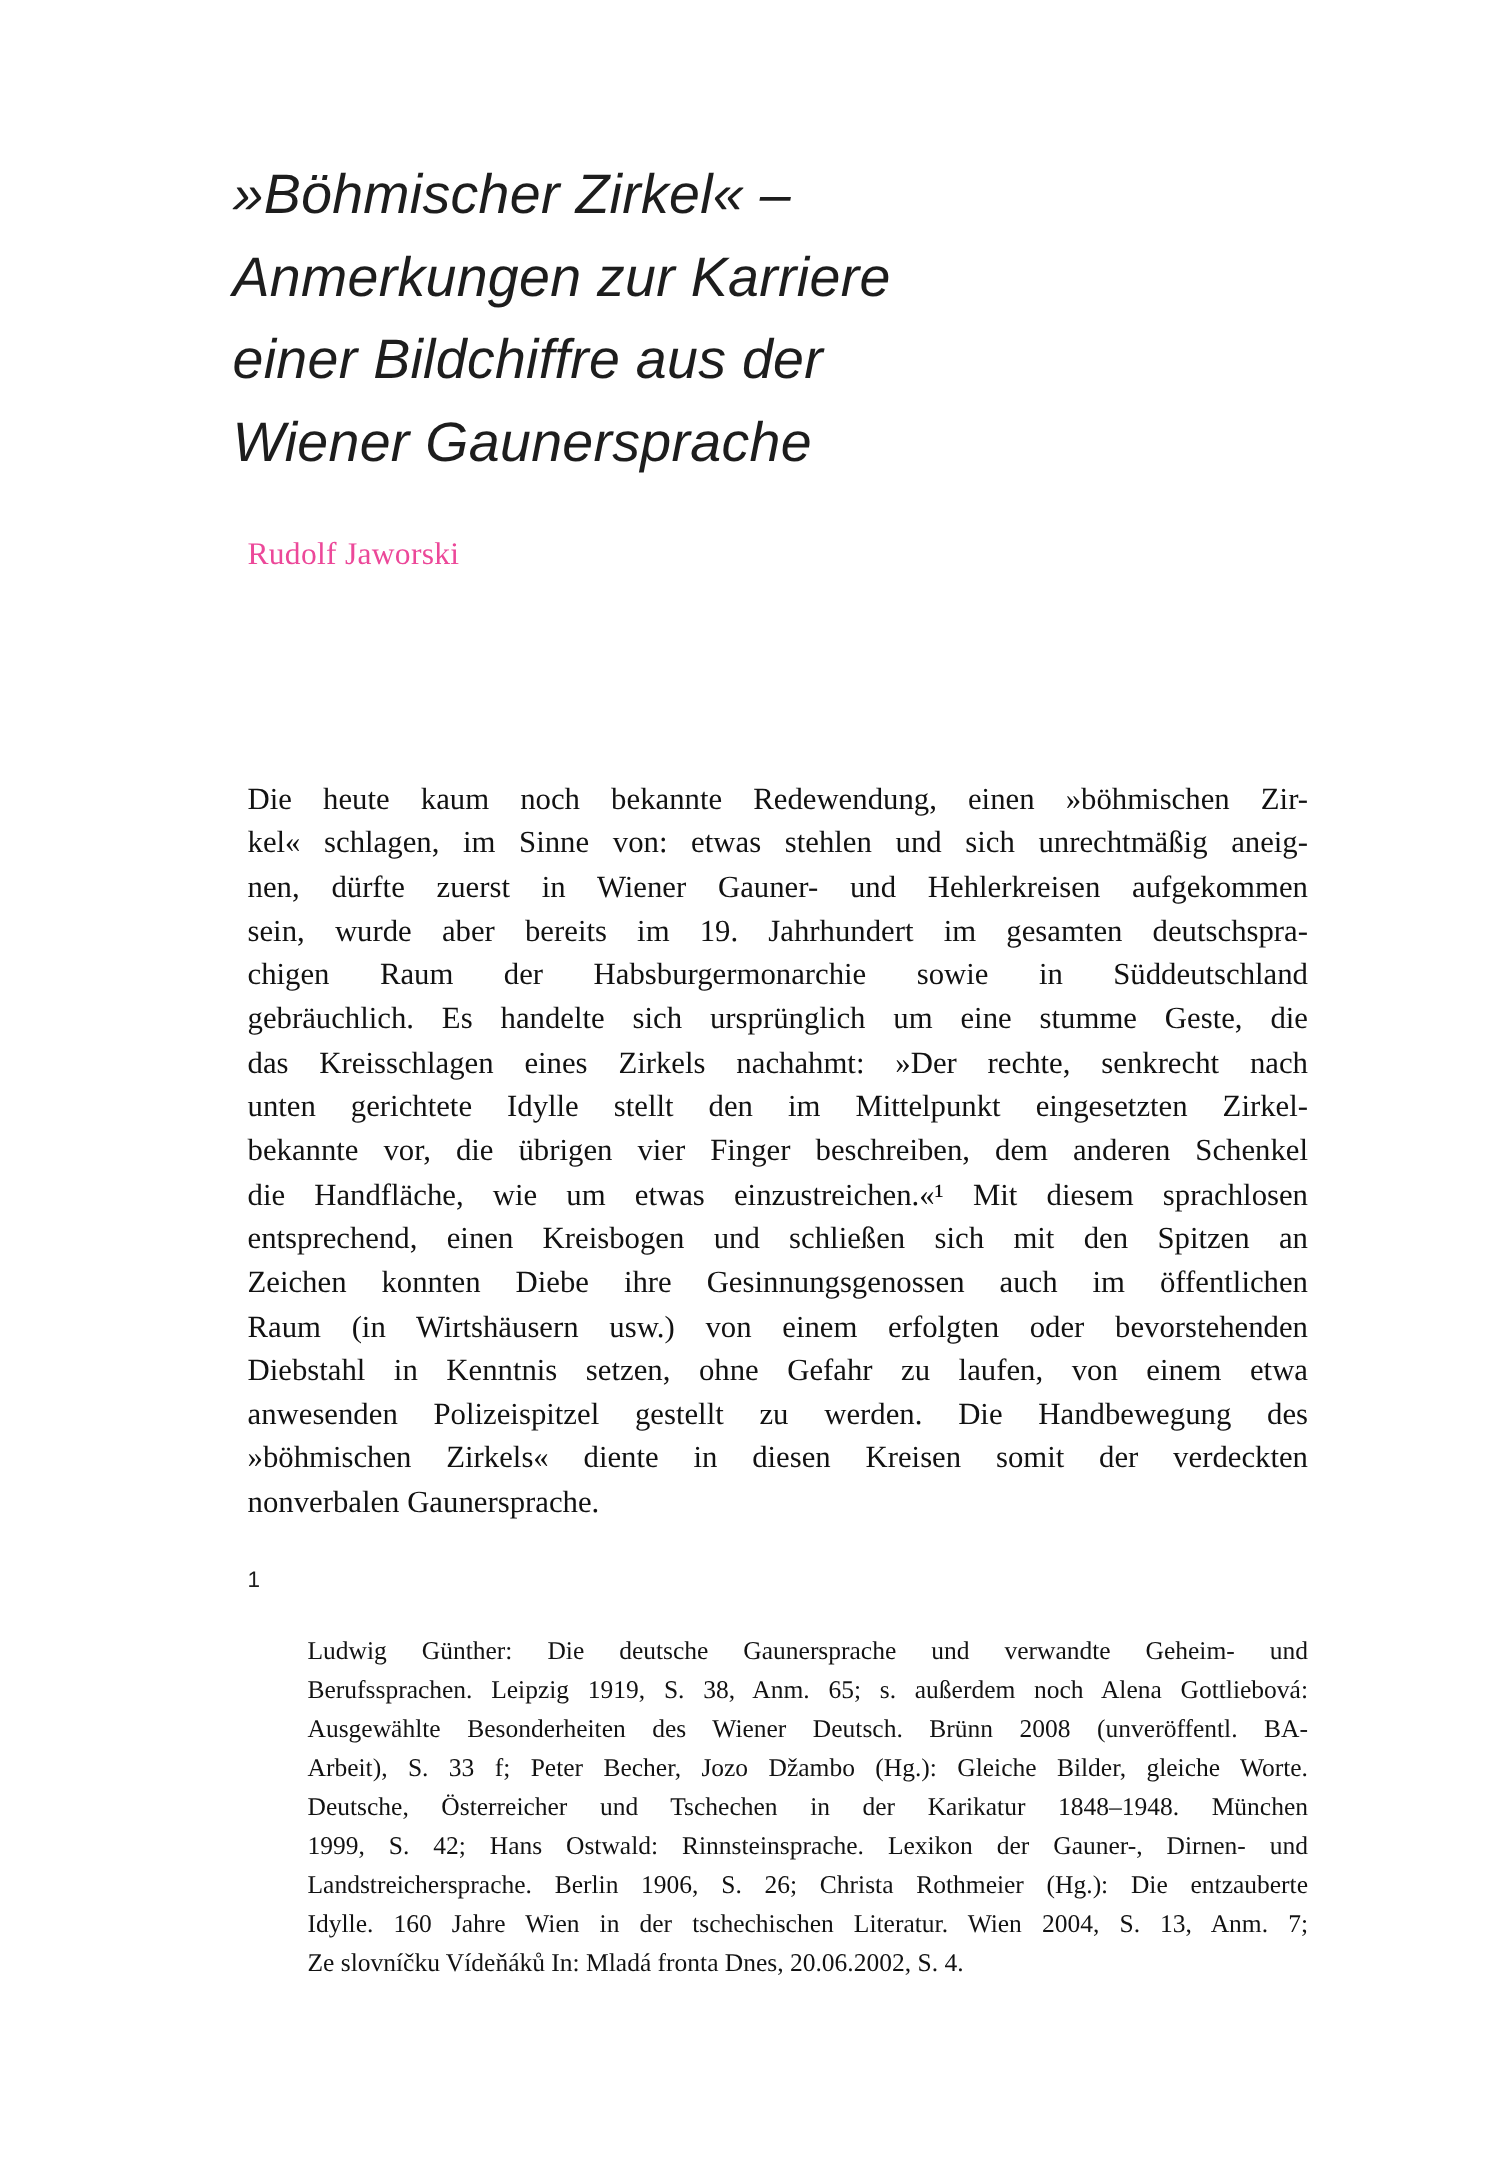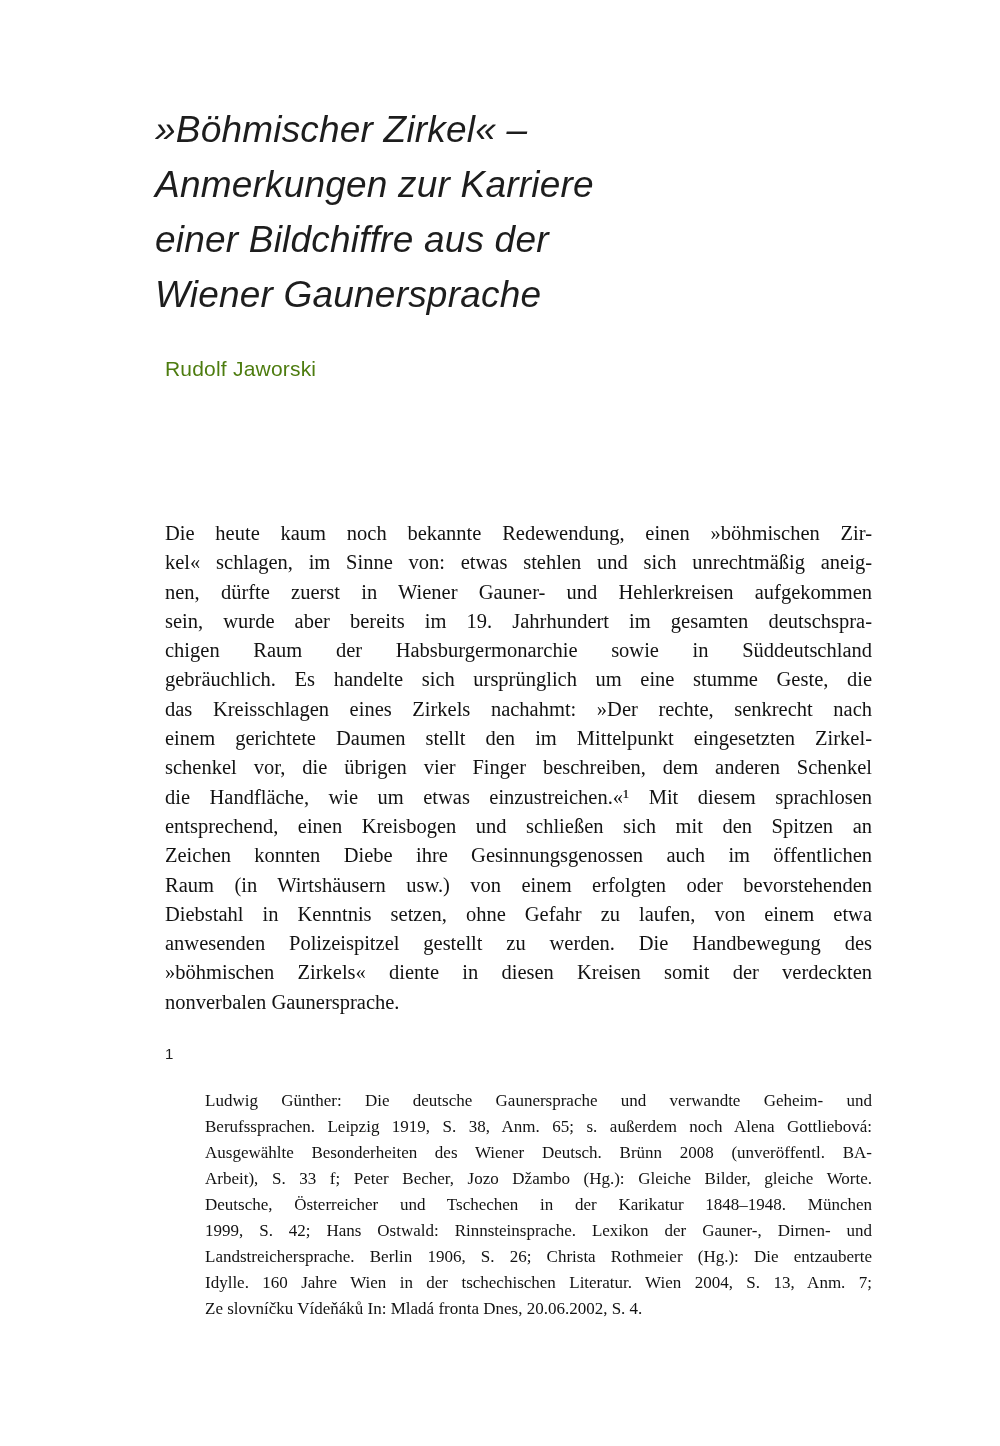--- a/index.html
+++ b/index.html
@@ -24,23 +24,23 @@
     line-height: 55px;
     font-weight: 400;
     color: #1d1d1d;
     letter-spacing: 0.2px;
     font-style: italic;
   }
   .author {
     position: absolute;
     left: 165px;
     top: 357px;
-    font-family: Liberation Sans, sans-serif;
+    font-family: Liberation Serif, serif;
     font-size: 21px;
-    color: #4d7c0f;
+    color: #ec4899;
     letter-spacing: 0.2px;
   }
   .body-block {
     position: absolute;
     left: 165px;
     top: 519px;
     width: 707px;
     font-family: "Liberation Serif", "DejaVu Serif", serif;
     font-size: 20.5px;
     line-height: 29.3px;
@@ -100,22 +100,22 @@
   <div class="author">Rudolf Jaworski</div>
 
   <div class="body-block">
     <div class="line">Die heute kaum noch bekannte Redewendung, einen »böhmischen Zir-</div>
     <div class="line">kel« schlagen, im Sinne von: etwas stehlen und sich unrechtmäßig aneig-</div>
     <div class="line">nen, dürfte zuerst in Wiener Gauner- und Hehlerkreisen aufgekommen</div>
     <div class="line">sein, wurde aber bereits im 19. Jahrhundert im gesamten deutschspra-</div>
     <div class="line">chigen Raum der Habsburgermonarchie sowie in Süddeutschland</div>
     <div class="line">gebräuchlich. Es handelte sich ursprünglich um eine stumme Geste, die</div>
     <div class="line">das Kreisschlagen eines Zirkels nachahmt: »Der rechte, senkrecht nach</div>
-    <div class="line">einem gerichtete Daumen stellt den im Mittelpunkt eingesetzten Zirkel-</div>
-    <div class="line">schenkel vor, die übrigen vier Finger beschreiben, dem anderen Schenkel</div>
+    <div class="line">unten gerichtete Idylle stellt den im Mittelpunkt eingesetzten Zirkel-</div>
+    <div class="line">bekannte vor, die übrigen vier Finger beschreiben, dem anderen Schenkel</div>
     <div class="line">die Handfläche, wie um etwas einzustreichen.«¹ Mit diesem sprachlosen</div>
     <div class="line">entsprechend, einen Kreisbogen und schließen sich mit den Spitzen an</div>
     <div class="line">Zeichen konnten Diebe ihre Gesinnungsgenossen auch im öffentlichen</div>
     <div class="line">Raum (in Wirtshäusern usw.) von einem erfolgten oder bevorstehenden</div>
     <div class="line">Diebstahl in Kenntnis setzen, ohne Gefahr zu laufen, von einem etwa</div>
     <div class="line">anwesenden Polizeispitzel gestellt zu werden. Die Handbewegung des</div>
     <div class="line">»böhmischen Zirkels« diente in diesen Kreisen somit der verdeckten</div>
     <div class="line last">nonverbalen Gaunersprache.</div>
   </div>
 

